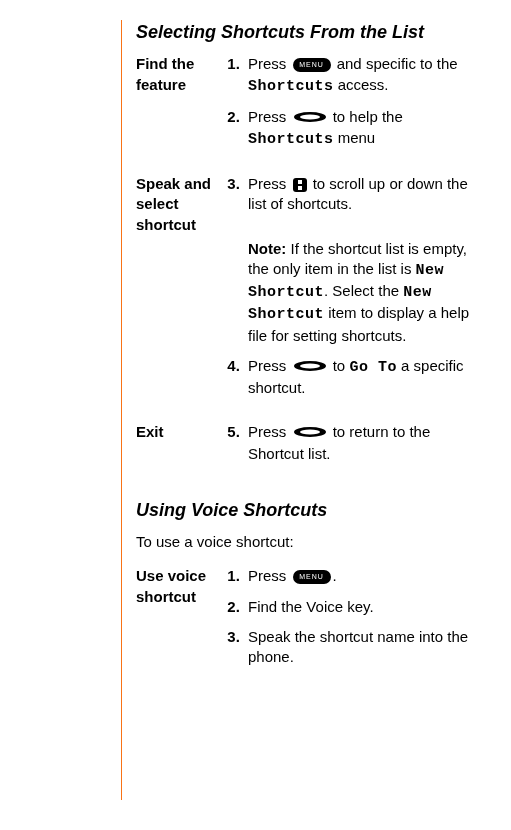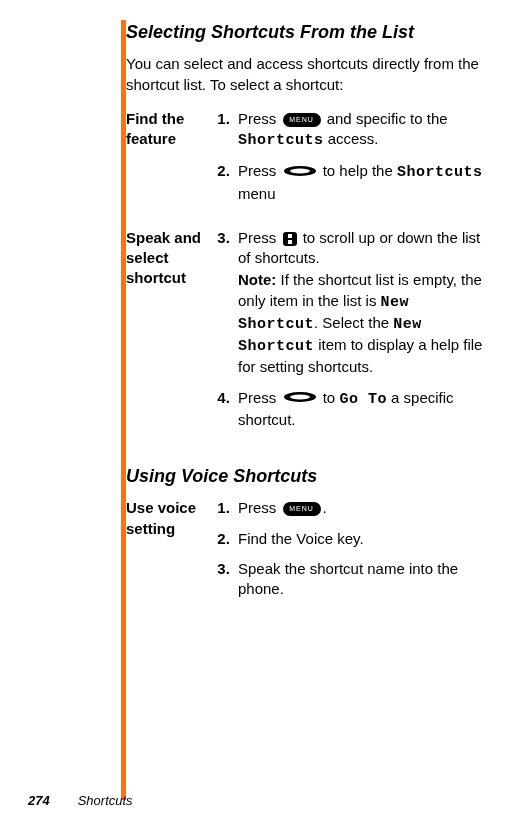--- a/index.html
+++ b/index.html
@@ -14,21 +14,22 @@
     position: relative;
     line-height: 1.35;
   }
   .page {
     padding: 20px 22px 0 28px;
   }
   .content {
     margin-left: 93px;
     padding-bottom: 40px;
     min-height: 740px;
-    border-left: 5px solid #f97316;
+    border-left: 1px solid #f97316;
+    padding-left: 14px;
   }
   h2.section {
     font-family: Arial, Helvetica, sans-serif;
     font-weight: bold;
     font-style: italic;
     font-size: 18px;
     margin: 0 0 10px 0;
   }
   h2.section.sub {
   }
@@ -131,21 +132,20 @@
     margin-right: 28px;
   }
 </style>
 </head>
 <body>
 
 <div class="page">
   <div class="content">
 
     <h2 class="section">Selecting Shortcuts From the List</h2>
-    <p class="intro">You can select and access shortcuts directly from the shortcut list. To select a shortcut:</p>
 
     <div class="tbl">
 
       <div class="row">
         <div class="left">Find the feature</div>
         <div class="right">
           <ol class="steps" start="1">
             <li>
               <span>Press </span><span class="key-menu">MENU</span><span> and specific to the </span><span class="mono">Shortcuts</span><span> access.</span>
             </li>
@@ -158,52 +158,63 @@
           </ol>
         </div>
       </div>
 
       <div class="row">
         <div class="left">Speak and select shortcut</div>
         <div class="right">
           <ol class="steps" start="3">
             <li>
               <span>Press </span><span class="key-scroll"></span><span> to scroll up or down the list of shortcuts.</span>
-              <div style="margin-top:2px;">
+              <div style="margin-top:24px;">
                 <span class="bold">Note:</span><span> If the shortcut list is empty, the only item in the list is </span><span class="mono">New Shortcut</span><span>. Select the </span><span class="mono">New Shortcut</span><span> item to display a help file for setting shortcuts.</span>
               </div>
             </li>
             <li>
               <span>Press </span><span class="key-select"><svg width="34" height="12" viewBox="0 0 34 12">
                     <ellipse cx="17" cy="6" rx="16" ry="5" fill="#000"></ellipse>
                     <ellipse cx="17" cy="6" rx="10" ry="2.5" fill="#fff"></ellipse>
                   </svg></span><span> to </span><span class="mono">Go To</span><span> a specific shortcut.</span>
             </li>
           </ol>
         </div>
       </div>
 
+      <div class="row">
+        <div class="left">Exit</div>
+        <div class="right">
+          <ol class="steps" start="5">
+            <li>
+              <span>Press </span><span class="key-select"><svg width="34" height="12" viewBox="0 0 34 12">
+                    <ellipse cx="17" cy="6" rx="16" ry="5" fill="#000"></ellipse>
+                    <ellipse cx="17" cy="6" rx="10" ry="2.5" fill="#fff"></ellipse>
+                  </svg></span><span> to return to the Shortcut list.</span>
+            </li>
+          </ol>
+        </div>
+      </div>
 
     </div>
 
     <h2 class="section sub">Using Voice Shortcuts</h2>
+    <p class="intro">To use a voice shortcut:</p>
 
     <div class="tbl">
       <div class="row">
-        <div class="left">Use voice setting</div>
+        <div class="left">Use voice shortcut</div>
         <div class="right">
           <ol class="steps" start="1">
             <li>
               <span>Press </span><span class="key-menu">MENU</span><span>.</span>
             </li>
             <li>Find the Voice key.</li>
             <li>Speak the shortcut name into the phone.</li>
           </ol>
         </div>
       </div>
     </div>
 
   </div>
 
-  <div class="footer">
-    <span class="pnum">274</span><span>Shortcuts</span>
-  </div>
 </div>
 
 </body></html>

